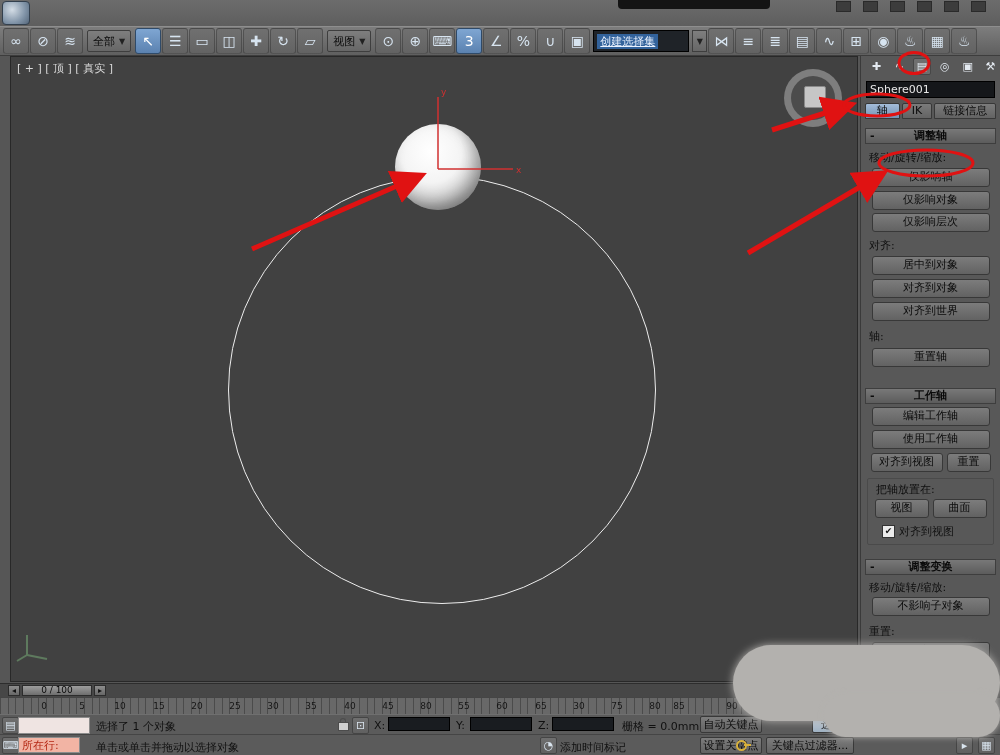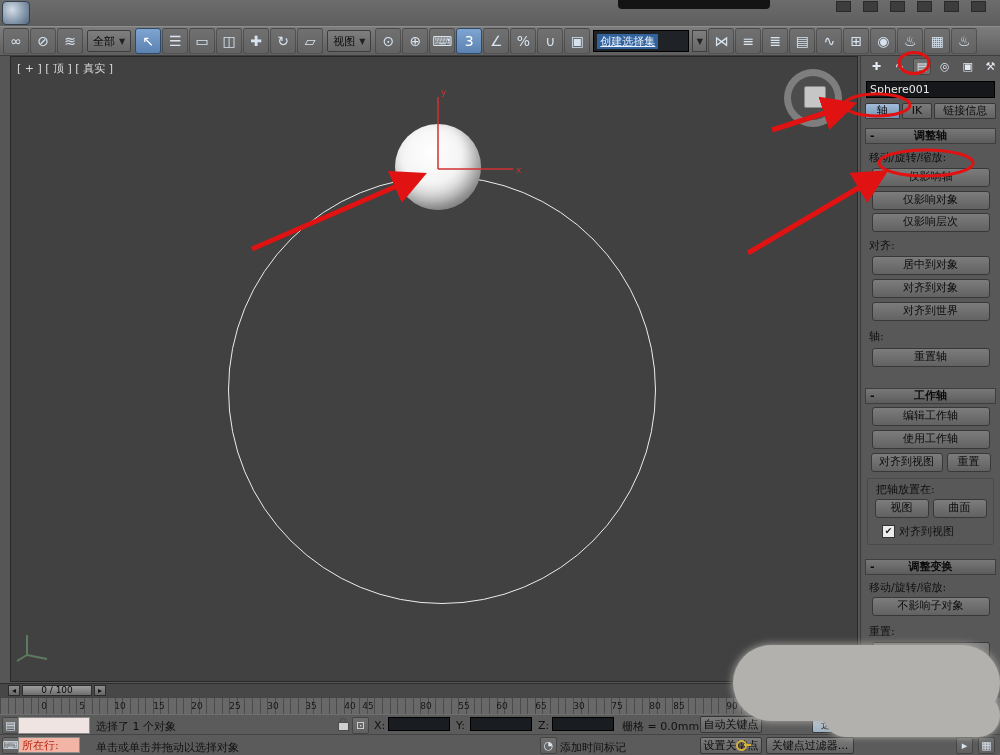--- a/index.html
+++ b/index.html
@@ -283,21 +283,21 @@
   <div class="ruler">
     <span class="tick" style="left:44px">0</span>
     <span class="tick" style="left:82px">5</span>
     <span class="tick" style="left:120px">10</span>
     <span class="tick" style="left:159px">15</span>
     <span class="tick" style="left:197px">20</span>
     <span class="tick" style="left:235px">25</span>
     <span class="tick" style="left:273px">30</span>
     <span class="tick" style="left:311px">35</span>
     <span class="tick" style="left:350px">40</span>
-    <span class="tick" style="left:368px">45</span>
+    <span class="tick" style="left:388px">45</span>
     <span class="tick" style="left:426px">80</span>
     <span class="tick" style="left:464px">55</span>
     <span class="tick" style="left:502px">60</span>
     <span class="tick" style="left:541px">65</span>
     <span class="tick" style="left:579px">30</span>
     <span class="tick" style="left:617px">75</span>
     <span class="tick" style="left:655px">80</span>
     <span class="tick" style="left:679px">85</span>
     <span class="tick" style="left:732px">90</span>
     <span class="tick" style="left:770px">95</span>

